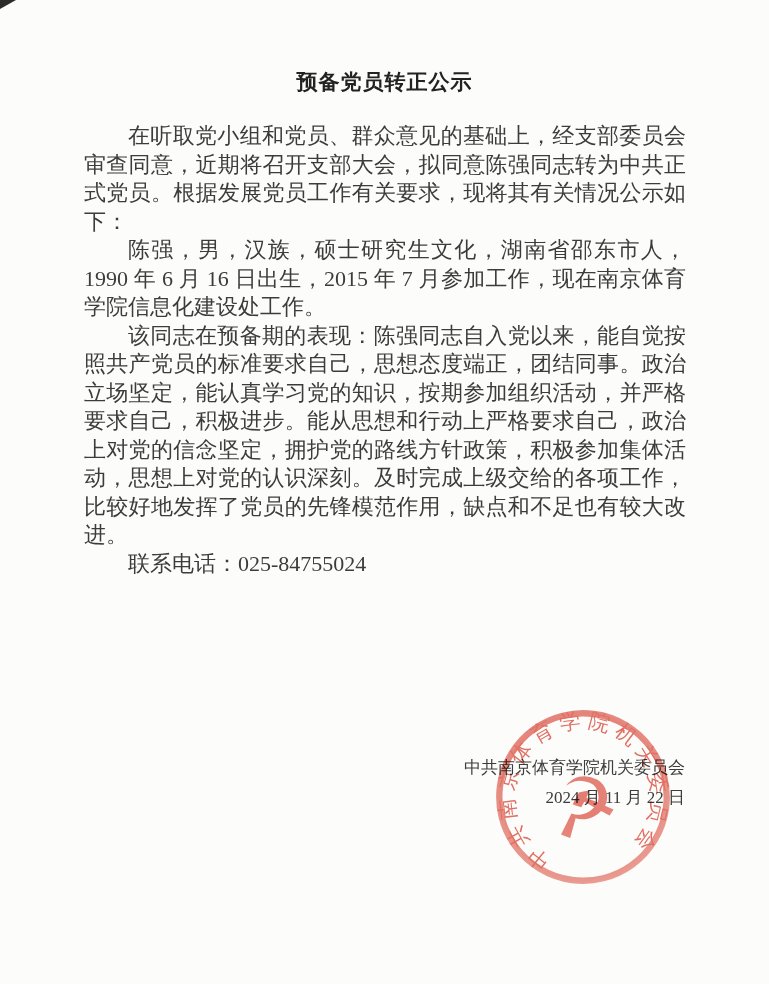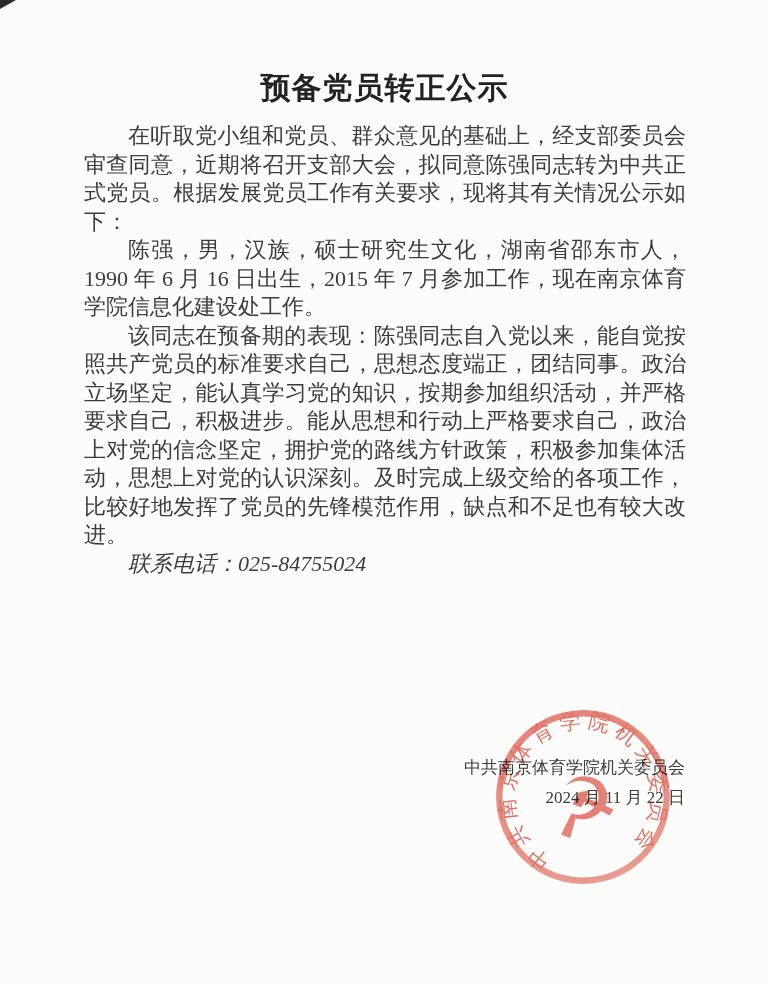--- a/index.html
+++ b/index.html
@@ -18,31 +18,31 @@
   
   .corner-artifact{
     position:absolute;left:0;top:0;
     width:0;height:0;
     border-top:9px solid #2b2b2b;
     border-right:16px solid transparent;
   }
   .doc-title{
     position:absolute;top:68px;left:0;width:100%;
     text-align:center;
-    font-size:30px;font-weight:bold;color:#222;
+    font-size:21px;font-weight:bold;color:#222;
     letter-spacing:1px;
   }
   .doc-body{
     position:absolute;left:84px;top:122px;width:602px;
     font-size:22px;line-height:28.5px;
     text-align:justify;
     color:#3c3c3c;
   }
   .doc-body p{margin:0;text-indent:2em;}
-  .contact-line{text-align:left;font-style:italic;}
+  .contact-line{text-align:left;}
   .signature-block{
     position:absolute;right:84px;top:753px;
     text-align:right;
     font-size:17px;line-height:30px;color:#3c3c3c;
   }
   .seal{
     position:absolute;left:492px;top:706px;
     width:182px;height:182px;
     transform:rotate(-14deg);
     mix-blend-mode:multiply;

